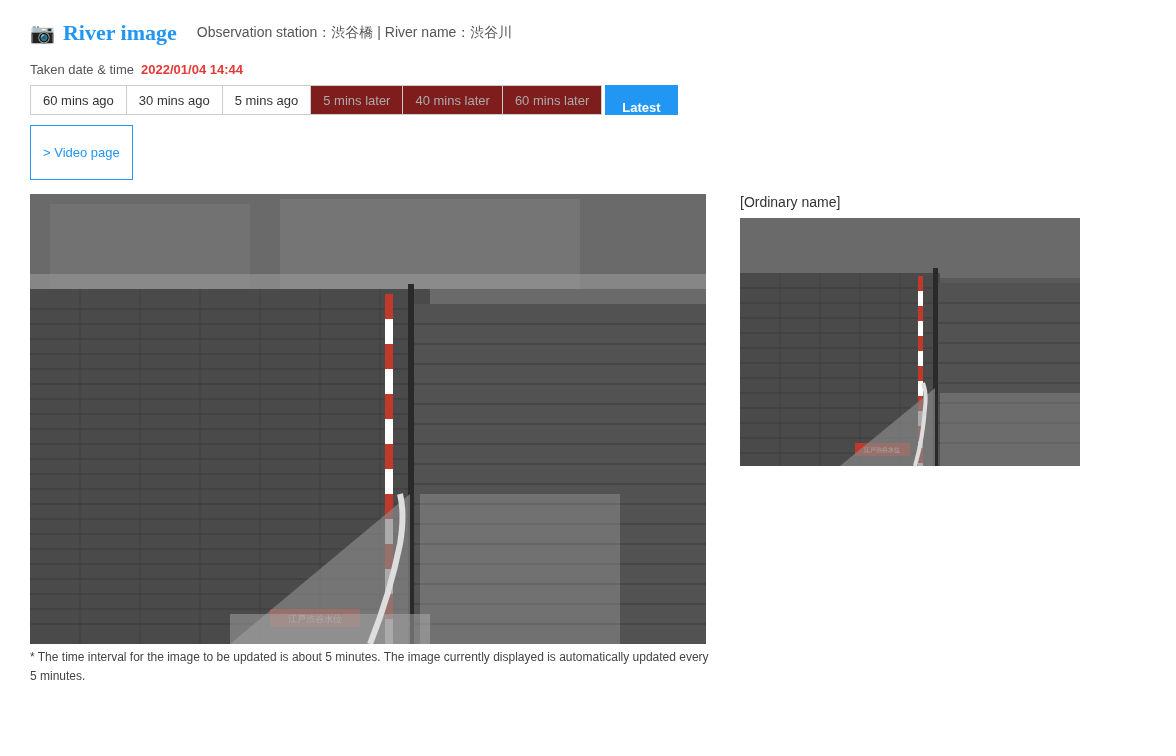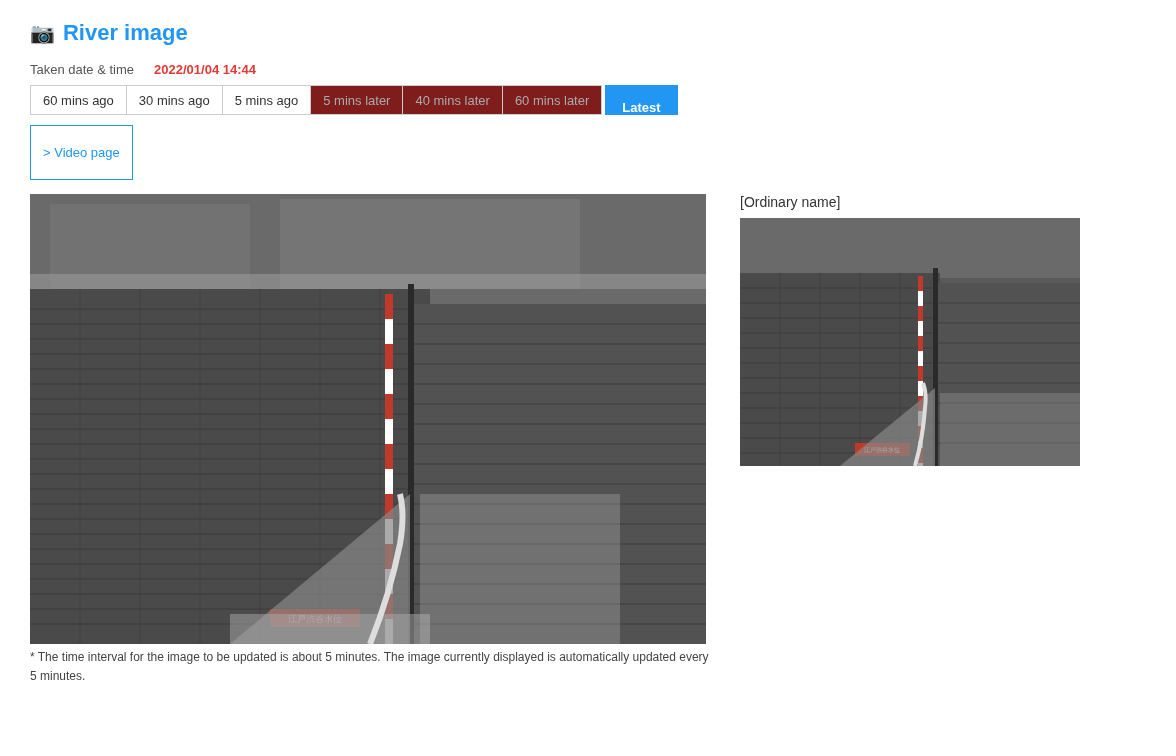--- a/index.html
+++ b/index.html
@@ -22,29 +22,30 @@
       gap: 8px;
     }
     .camera-icon {
       color: #2196F3;
       font-size: 20px;
     }
     .page-title {
       font-size: 22px;
       font-weight: bold;
       color: #2196F3;
+      font-family: Liberation Serif, serif;
     }
     .station-info {
       font-size: 14px;
       color: #555;
     }
     .taken-date-row {
       display: flex;
       align-items: center;
-      gap: 20px;
+      gap: 7px;
       margin-bottom: 8px;
     }
     .taken-label {
       font-size: 13px;
       color: #555;
     }
     .taken-value {
       font-size: 13px;
       color: #e53935;
       font-weight: bold;
@@ -134,20 +135,21 @@
 </head>
 <body>
 
 
 
 <div class="header">
   <div class="title-area">
     <span class="camera-icon">📷</span>
     <span class="page-title">River image</span>
   </div>
+  <span class="station-info">Observation station：渋谷橋 | River name：渋谷川</span>
 </div>
 
 <div class="taken-date-row">
   <span class="taken-label">Taken date &amp; time</span>
   <span class="taken-value">2022/01/04 14:44</span>
 </div>
 
 <div class="time-nav">
   <button class="time-btn">60 mins ago</button>
   <button class="time-btn">30 mins ago</button>

